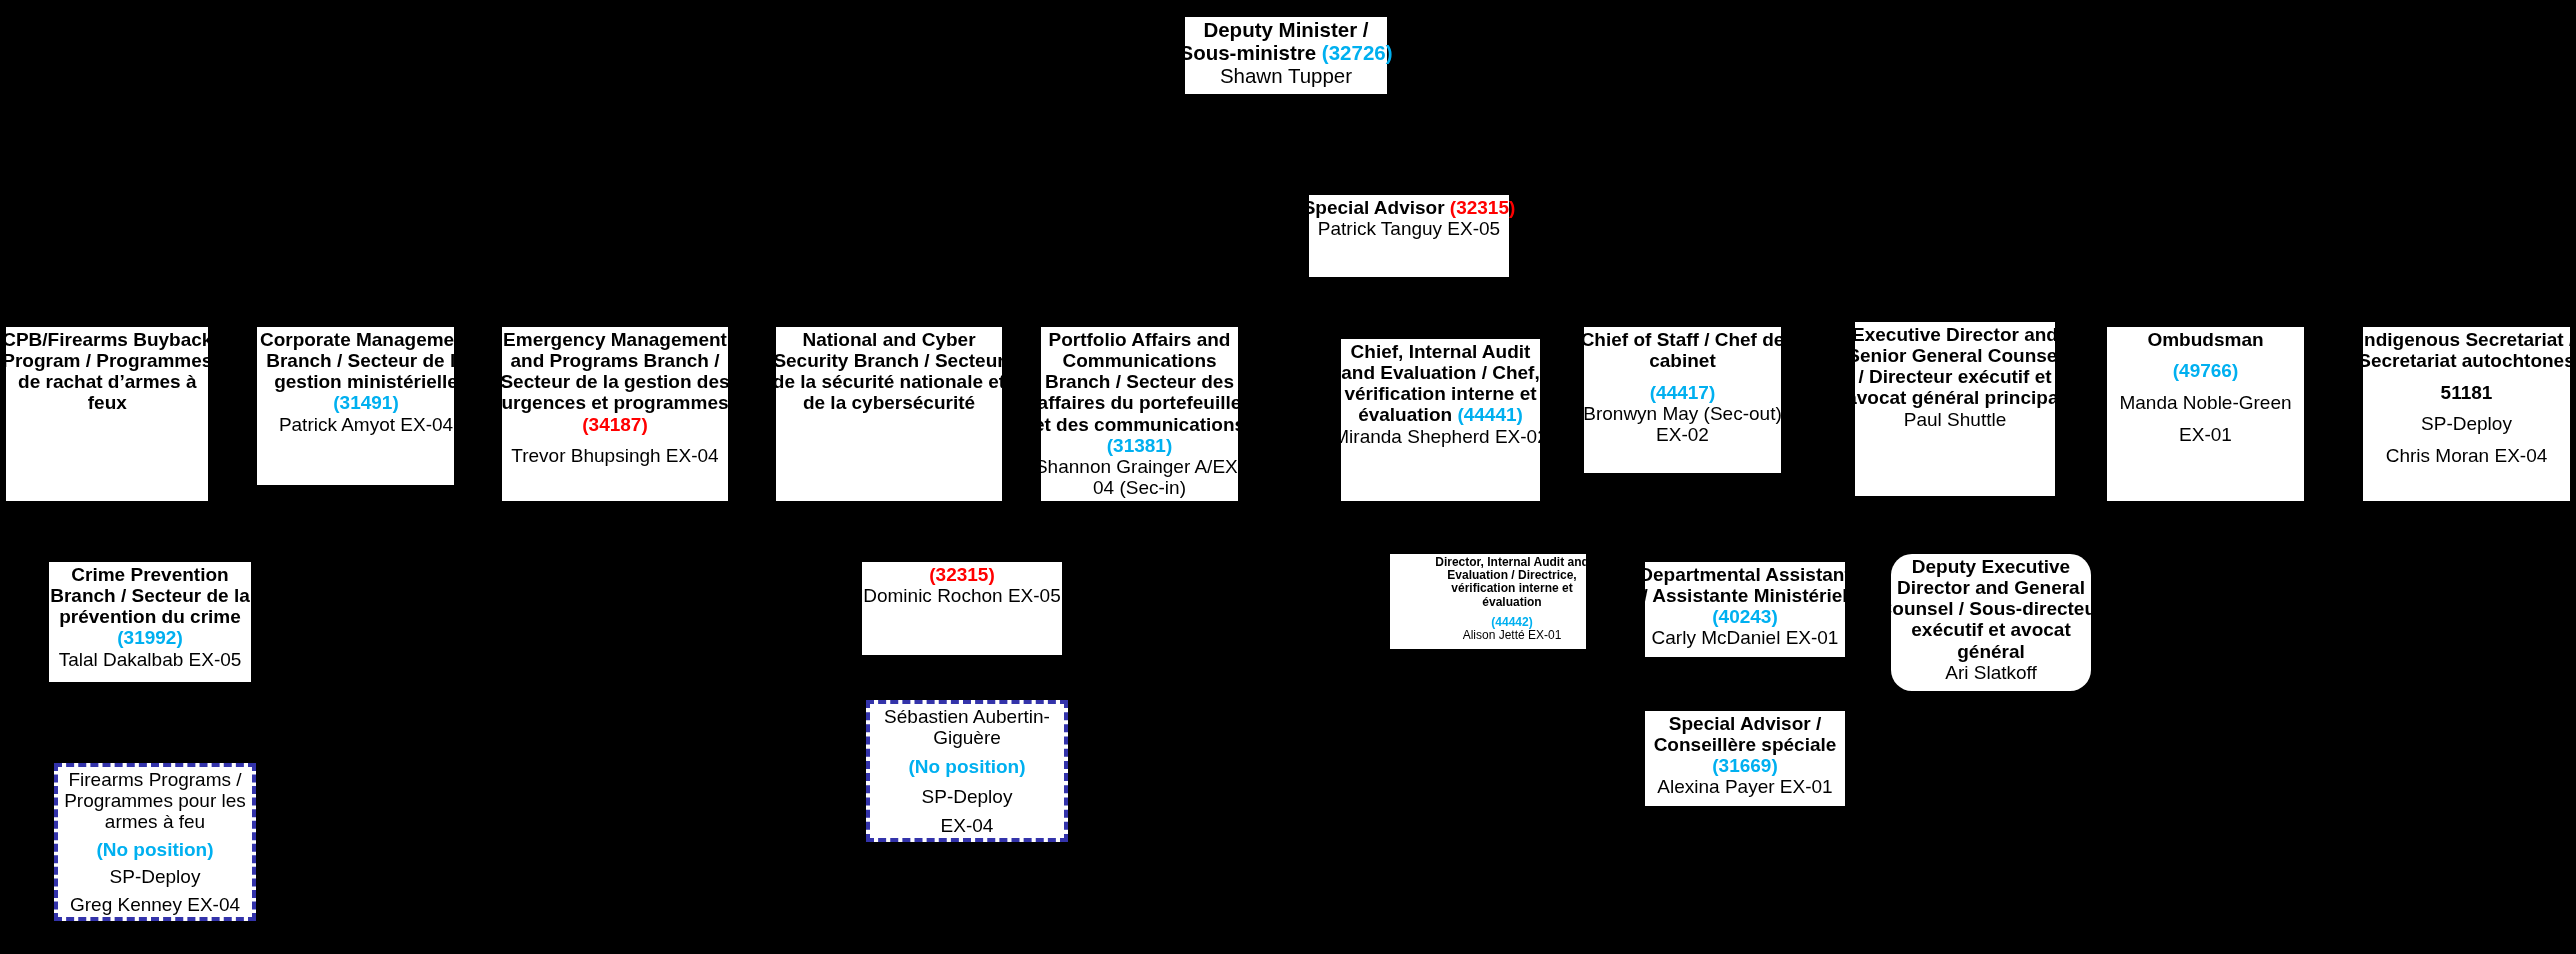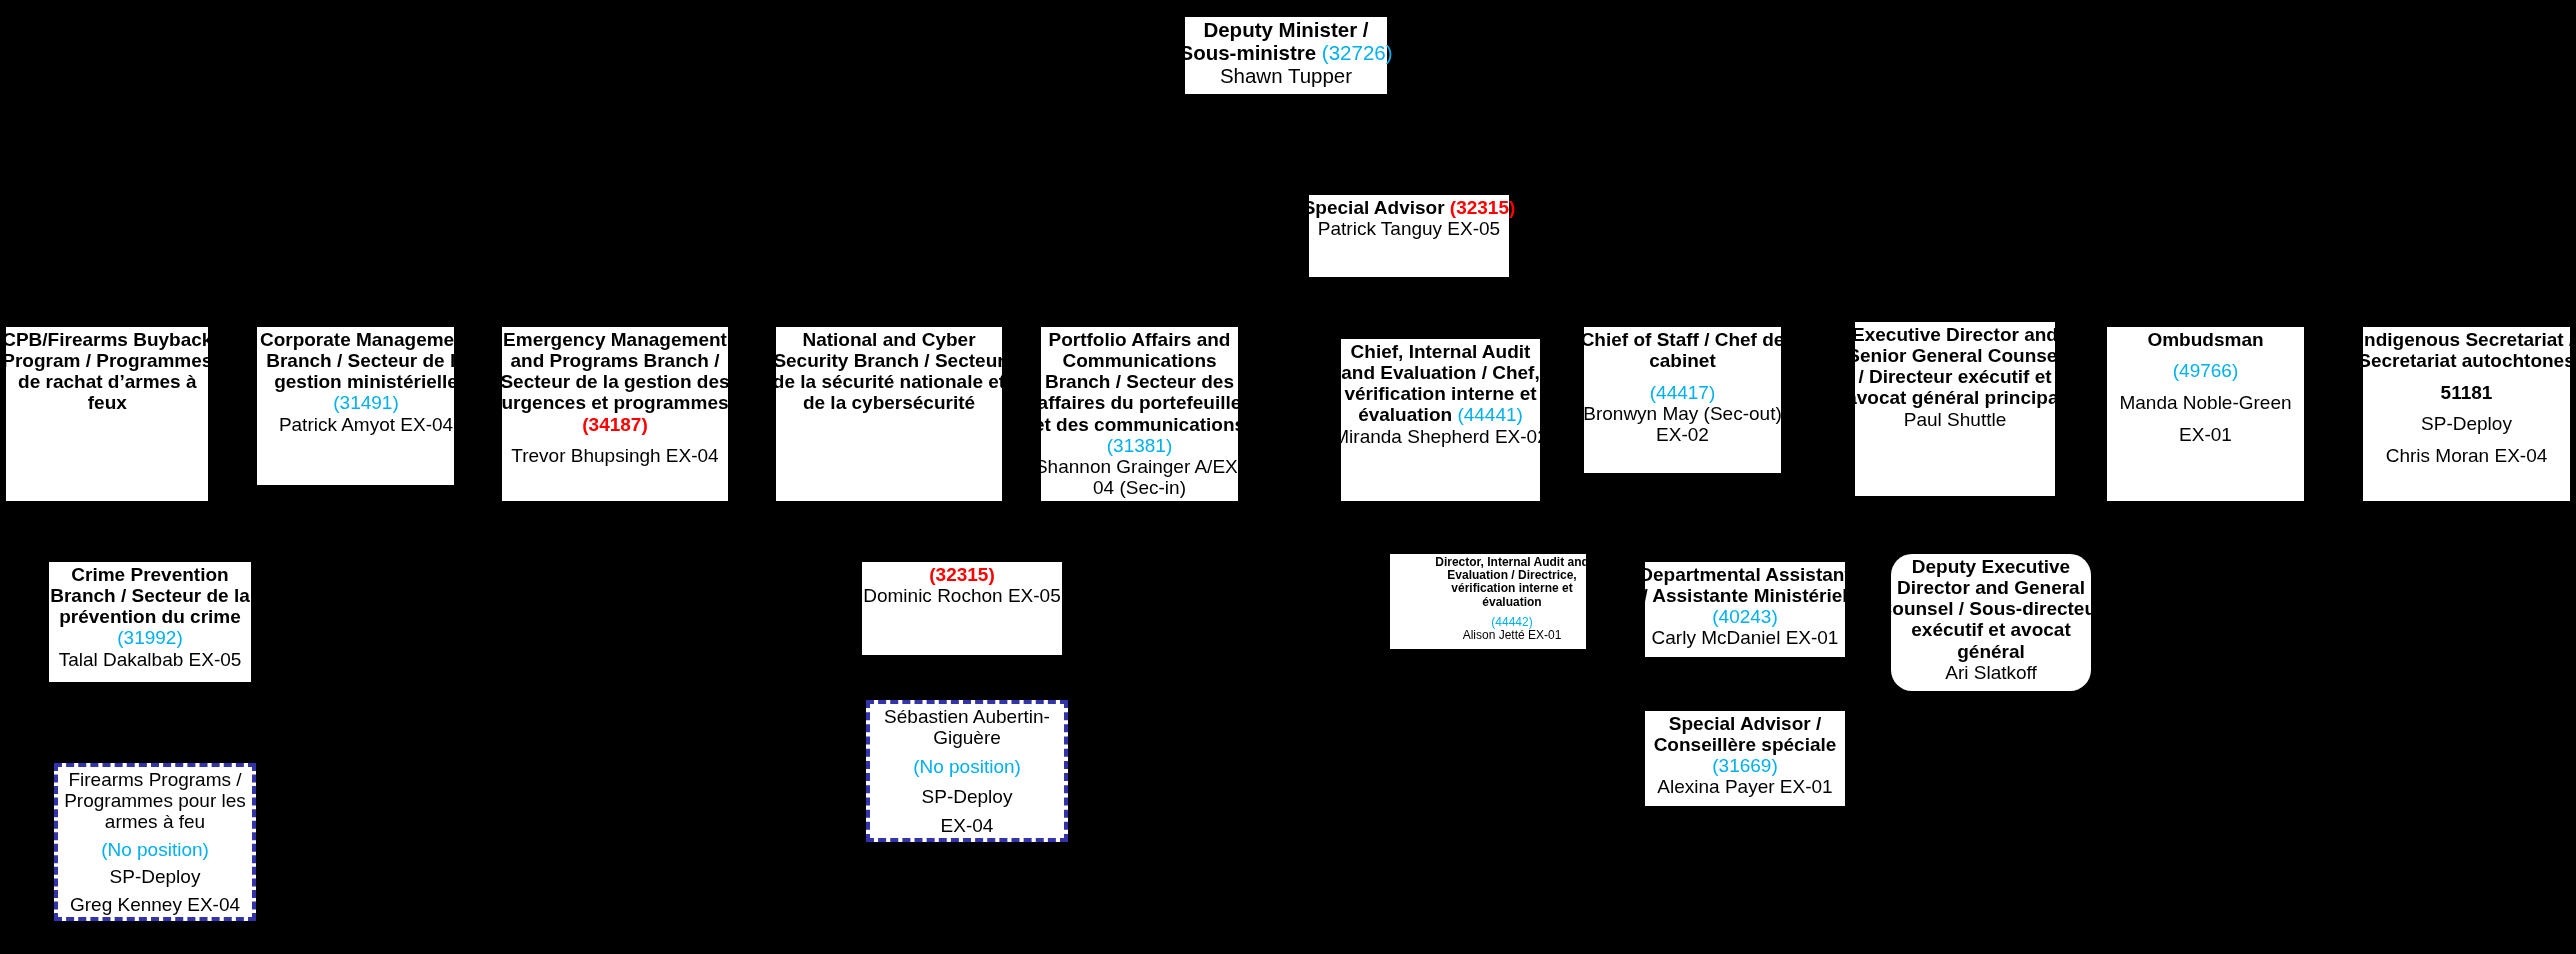--- a/index.html
+++ b/index.html
@@ -32,21 +32,21 @@
     border: 4.7px dashed #3333aa;
     background: #ffffff;
   }
   .ln {
     display: block;
     white-space: nowrap;
   }
   .ttl {
     font-weight: bold;
   }
-  .blue  { color: #00b0f0; font-weight: normal; }
+  .blue  { color: #00b0f0; font-weight: bold; }
   .red   { color: #ff0000; font-weight: bold; }
   .name  { font-weight: normal; }
   .sp    { display: block; height: 0.55em; }
   .f-lg  { font-size: 20.5px; }
   .f-md  { font-size: 19px; }
   .f-xs  { font-size: 12px; }
 </style>
 </head>
 <body>
 

